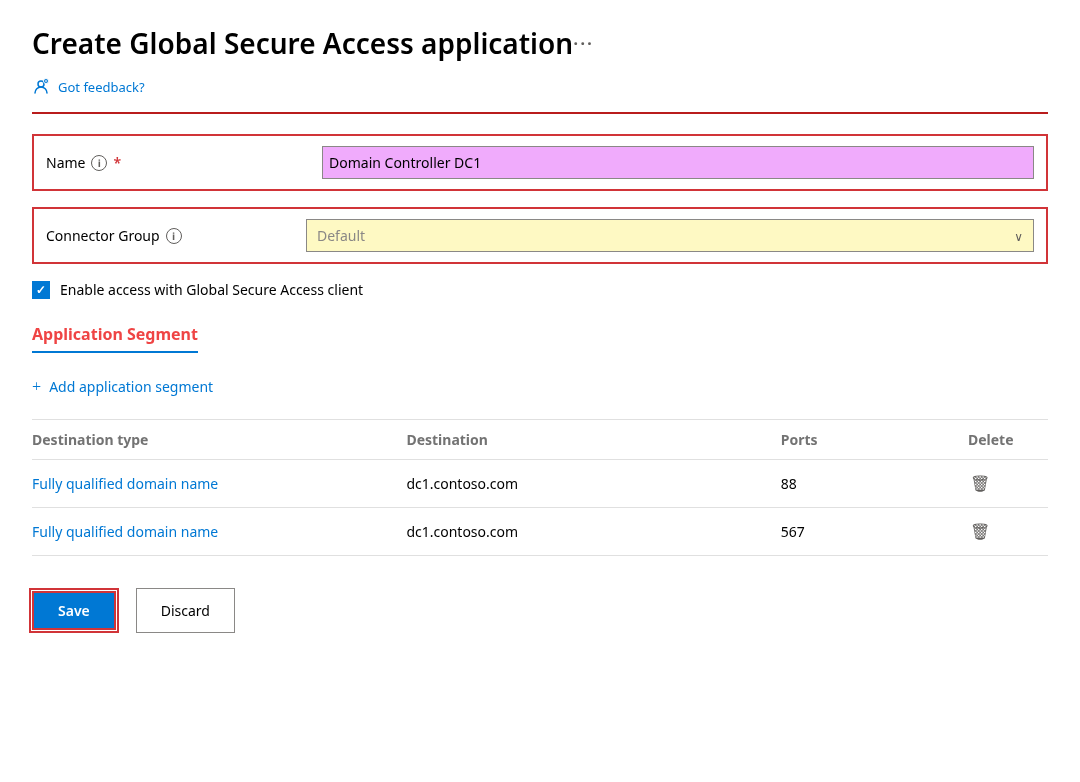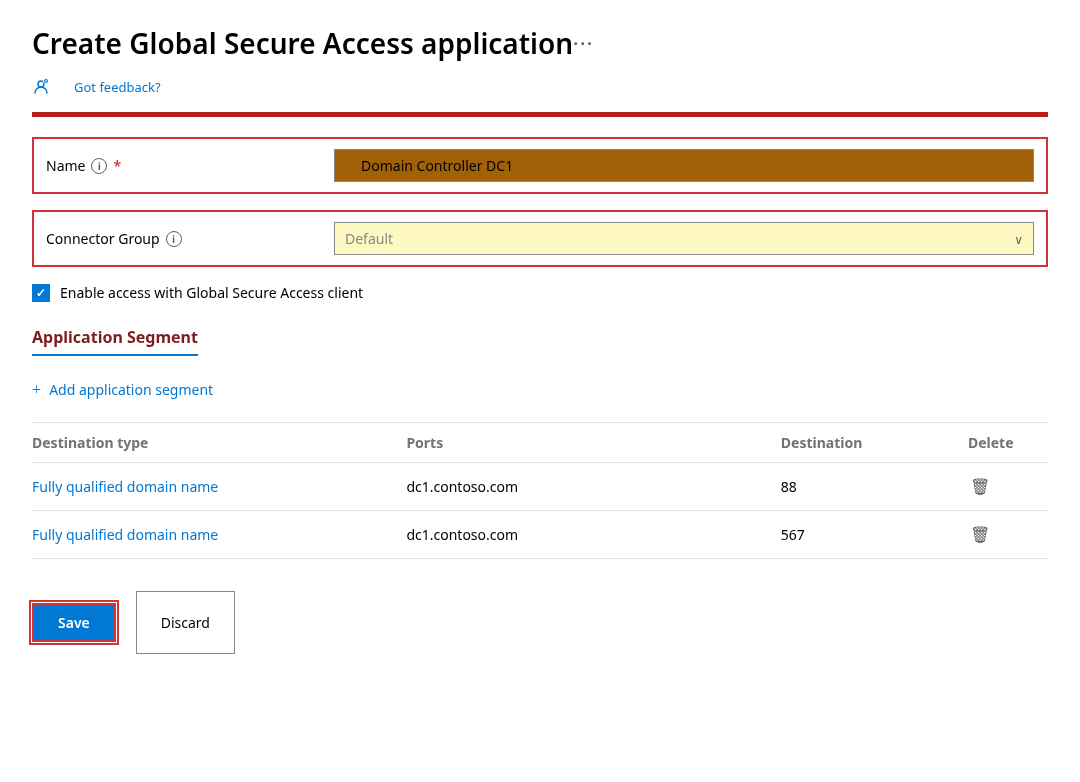--- a/index.html
+++ b/index.html
@@ -31,41 +31,40 @@
     .page-title .ellipsis {
       font-size: 18px;
       color: #605e5c;
       letter-spacing: 2px;
       cursor: pointer;
     }
 
     .feedback-row {
       display: flex;
       align-items: center;
-      gap: 24px;
+      gap: 8px;
       color: #0078d4;
       font-size: 13px;
       padding-bottom: 16px;
-      border-bottom: 5px solid #b91c1c;
+      border-bottom: 2px solid #b91c1c;
       margin-bottom: 20px;
       cursor: pointer;
     }
 
     .form-section {
       margin-bottom: 0;
     }
 
     .form-row {
       display: flex;
       align-items: center;
       padding: 12px 0;
       border: 2px solid #d13438;
       margin-bottom: 16px;
       padding: 10px 12px;
-      gap: 28px;
     }
 
     .form-label {
       display: flex;
       align-items: center;
       gap: 6px;
       min-width: 260px;
       font-size: 14px;
       color: #000000;
     }
@@ -86,25 +85,26 @@
       color: #605e5c;
       font-size: 10px;
       font-weight: 700;
       cursor: pointer;
       flex-shrink: 0;
     }
 
     .form-input {
       flex: 1;
       border: 1px solid #8a8886;
-      padding: 6px 26px;
+      padding: 6px 6px;
       font-size: 14px;
       font-family: inherit;
       outline: none;
-      background: #a16207;
+      background: #f0abfc;
+      margin-left: 16px;
     }
 
     .form-select-wrapper {
       flex: 1;
       position: relative;
       border: 1px solid #8a8886;
       background: #fef9c3;
       display: flex;
       align-items: center;
     }
@@ -159,21 +159,21 @@
       font-weight: 700;
     }
 
     .section-header {
       margin-bottom: 0;
     }
 
     .section-title {
       font-size: 16px;
       font-weight: 700;
-      color: #7f1d1d;
+      color: #ef4444;
       padding-bottom: 6px;
       border-bottom: 2px solid #0078d4;
       display: inline-block;
       margin-bottom: 16px;
     }
 
     .add-segment-btn {
       display: flex;
       align-items: center;
       gap: 8px;
@@ -256,21 +256,21 @@
       cursor: pointer;
       font-weight: 600;
       outline: 2px solid #d13438;
       outline-offset: 1px;
     }
 
     .btn-discard {
       background: #ffffff;
       color: #000000;
       border: 1px solid #8a8886;
-      padding: 21px 24px;
+      padding: 12px 24px;
       font-size: 14px;
       font-family: inherit;
       cursor: pointer;
     }
 
     
     .person-feedback-icon {
       display: inline-flex;
       align-items: center;
       color: #0078d4;
@@ -335,22 +335,22 @@
 </div>
 
 <button class="add-segment-btn">
   <span class="add-icon">+</span>
   <span>Add application segment</span>
 </button>
 
 <div class="table-container">
   <div class="table-header">
     <div class="th">Destination type</div>
+    <div class="th">Destination</div>
     <div class="th">Ports</div>
-    <div class="th">Destination</div>
     <div class="th">Delete</div>
   </div>
 
   <div class="table-row">
     <div class="td link">Fully qualified domain name</div>
     <div class="td">dc1.contoso.com</div>
     <div class="td">88</div>
     <div class="td">
       <button class="delete-icon-btn">
         <span>🗑</span>

